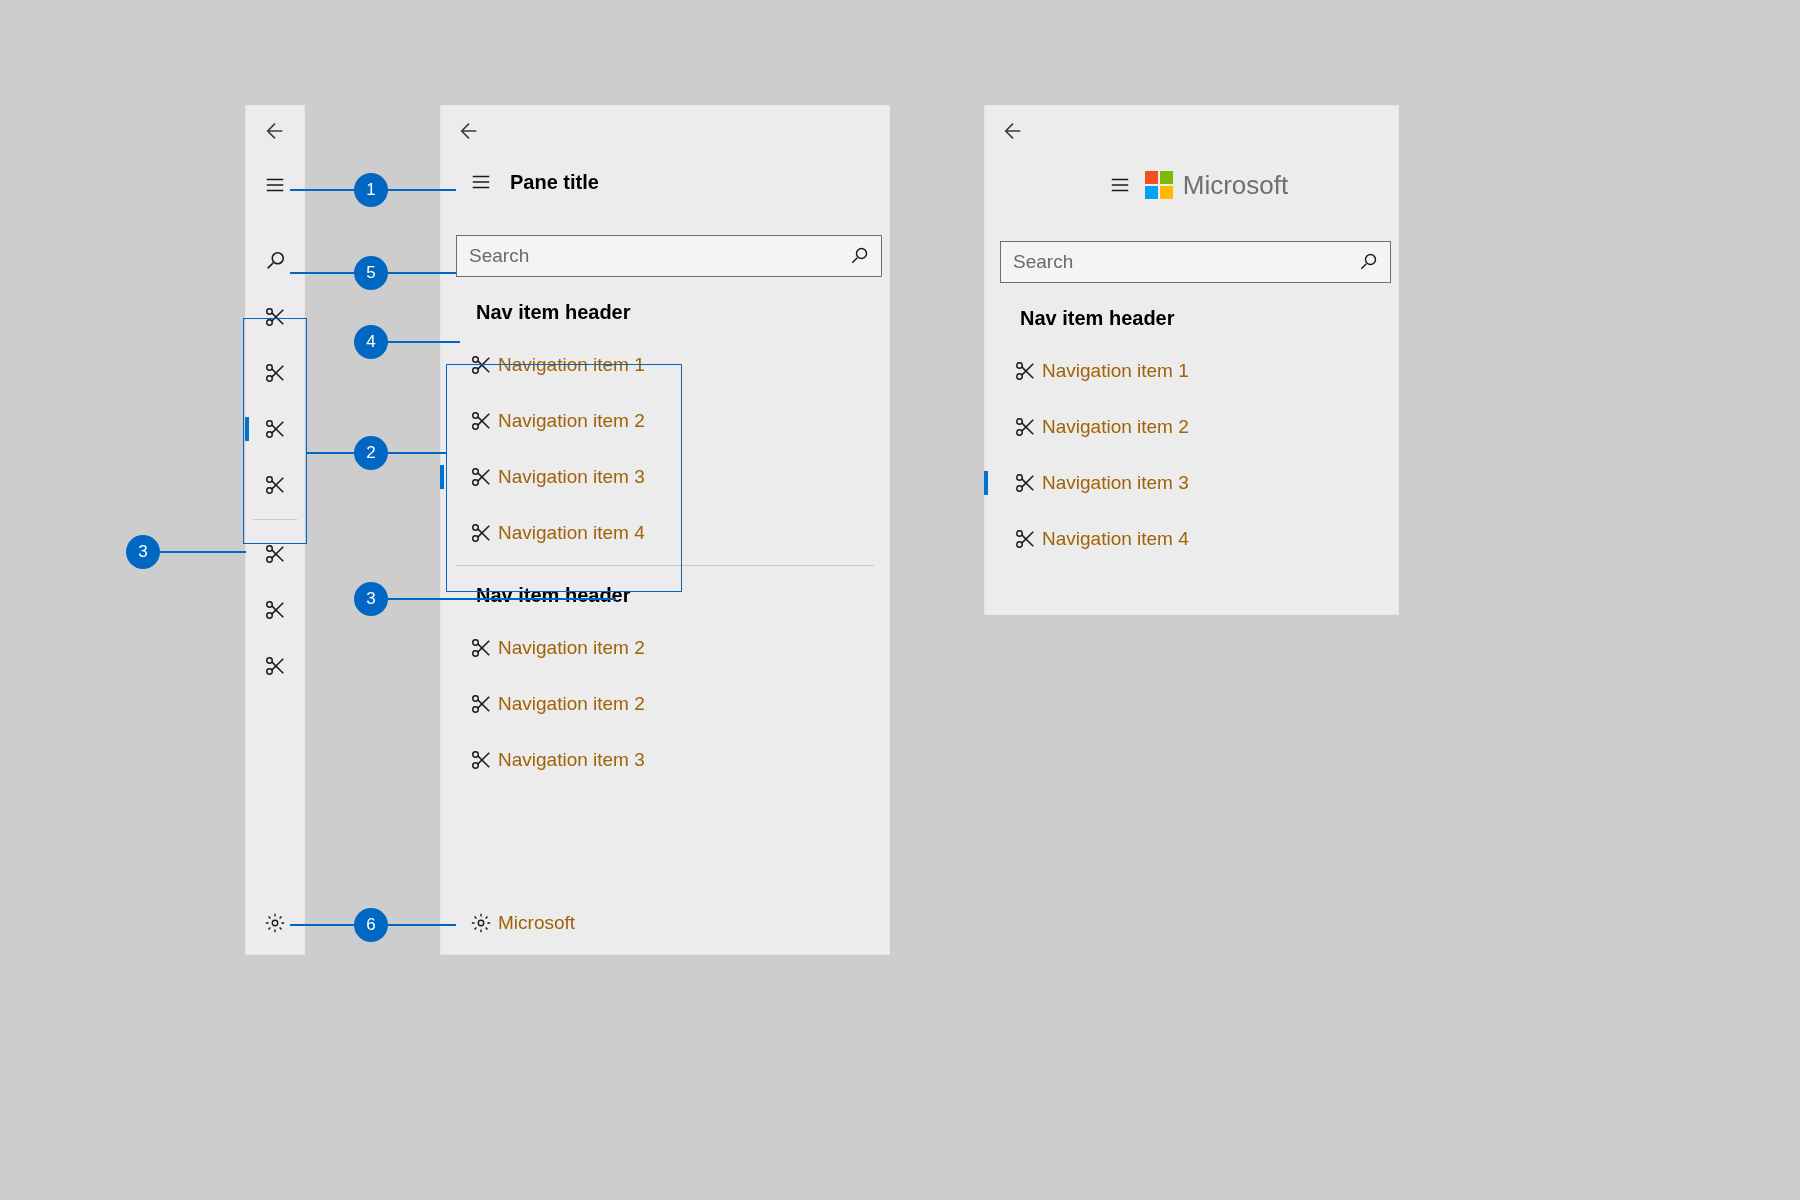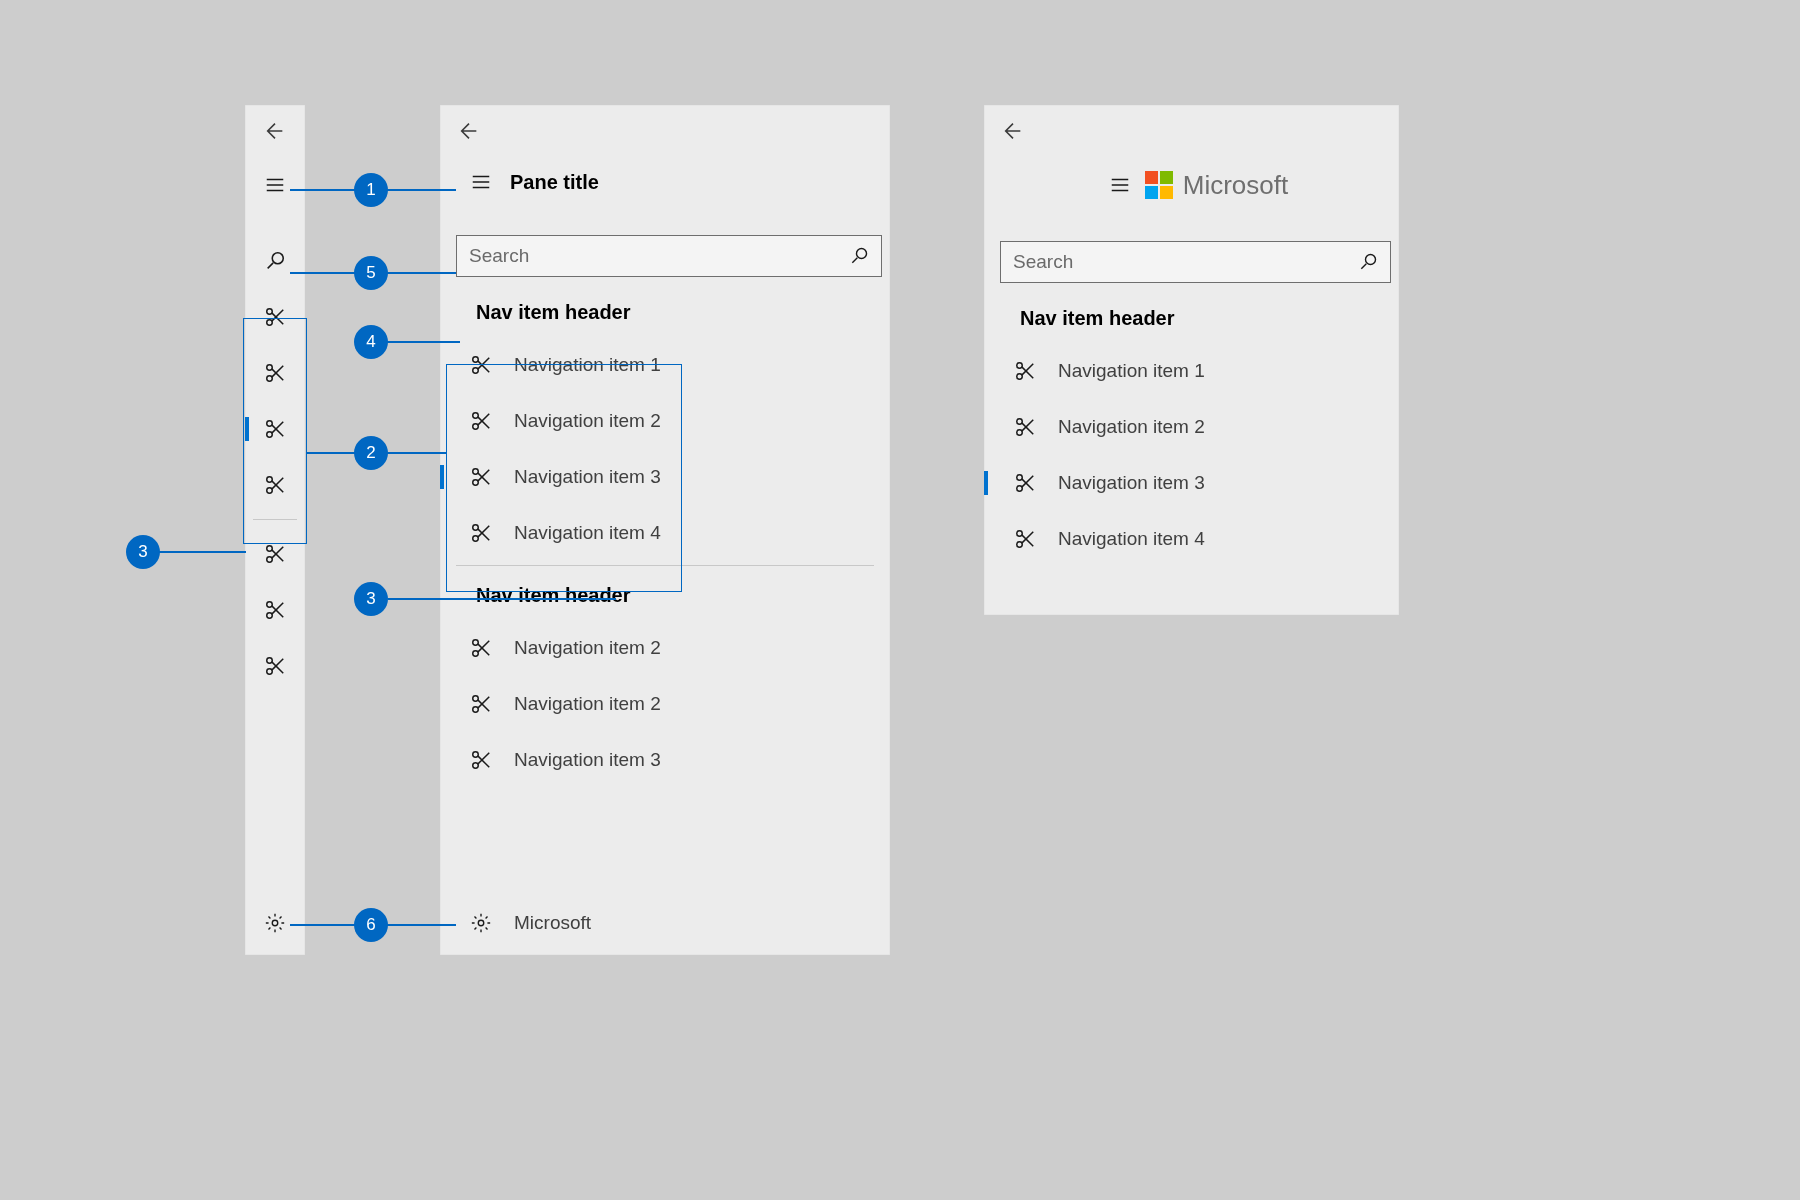--- a/index.html
+++ b/index.html
@@ -43,23 +43,23 @@
   .row {
     display: flex;
     align-items: center;
     height: 56px;
     padding-left: 30px;
     box-sizing: border-box;
     position: relative;
   }
   .compact .row { justify-content: center; padding-left: 0; height: 56px; }
   .row .lbl {
-    margin-left: 22px;
+    margin-left: 6px;
     font-size: 19px;
-    color: #404040;
+    color: #a16207;
   }
   .header-lbl {
     margin-left: 22px;
     font-weight: 600;
     font-size: 20px;
     color: #000;
   }
   .title-lbl {
     margin-left: 18px;
     font-weight: 700;

